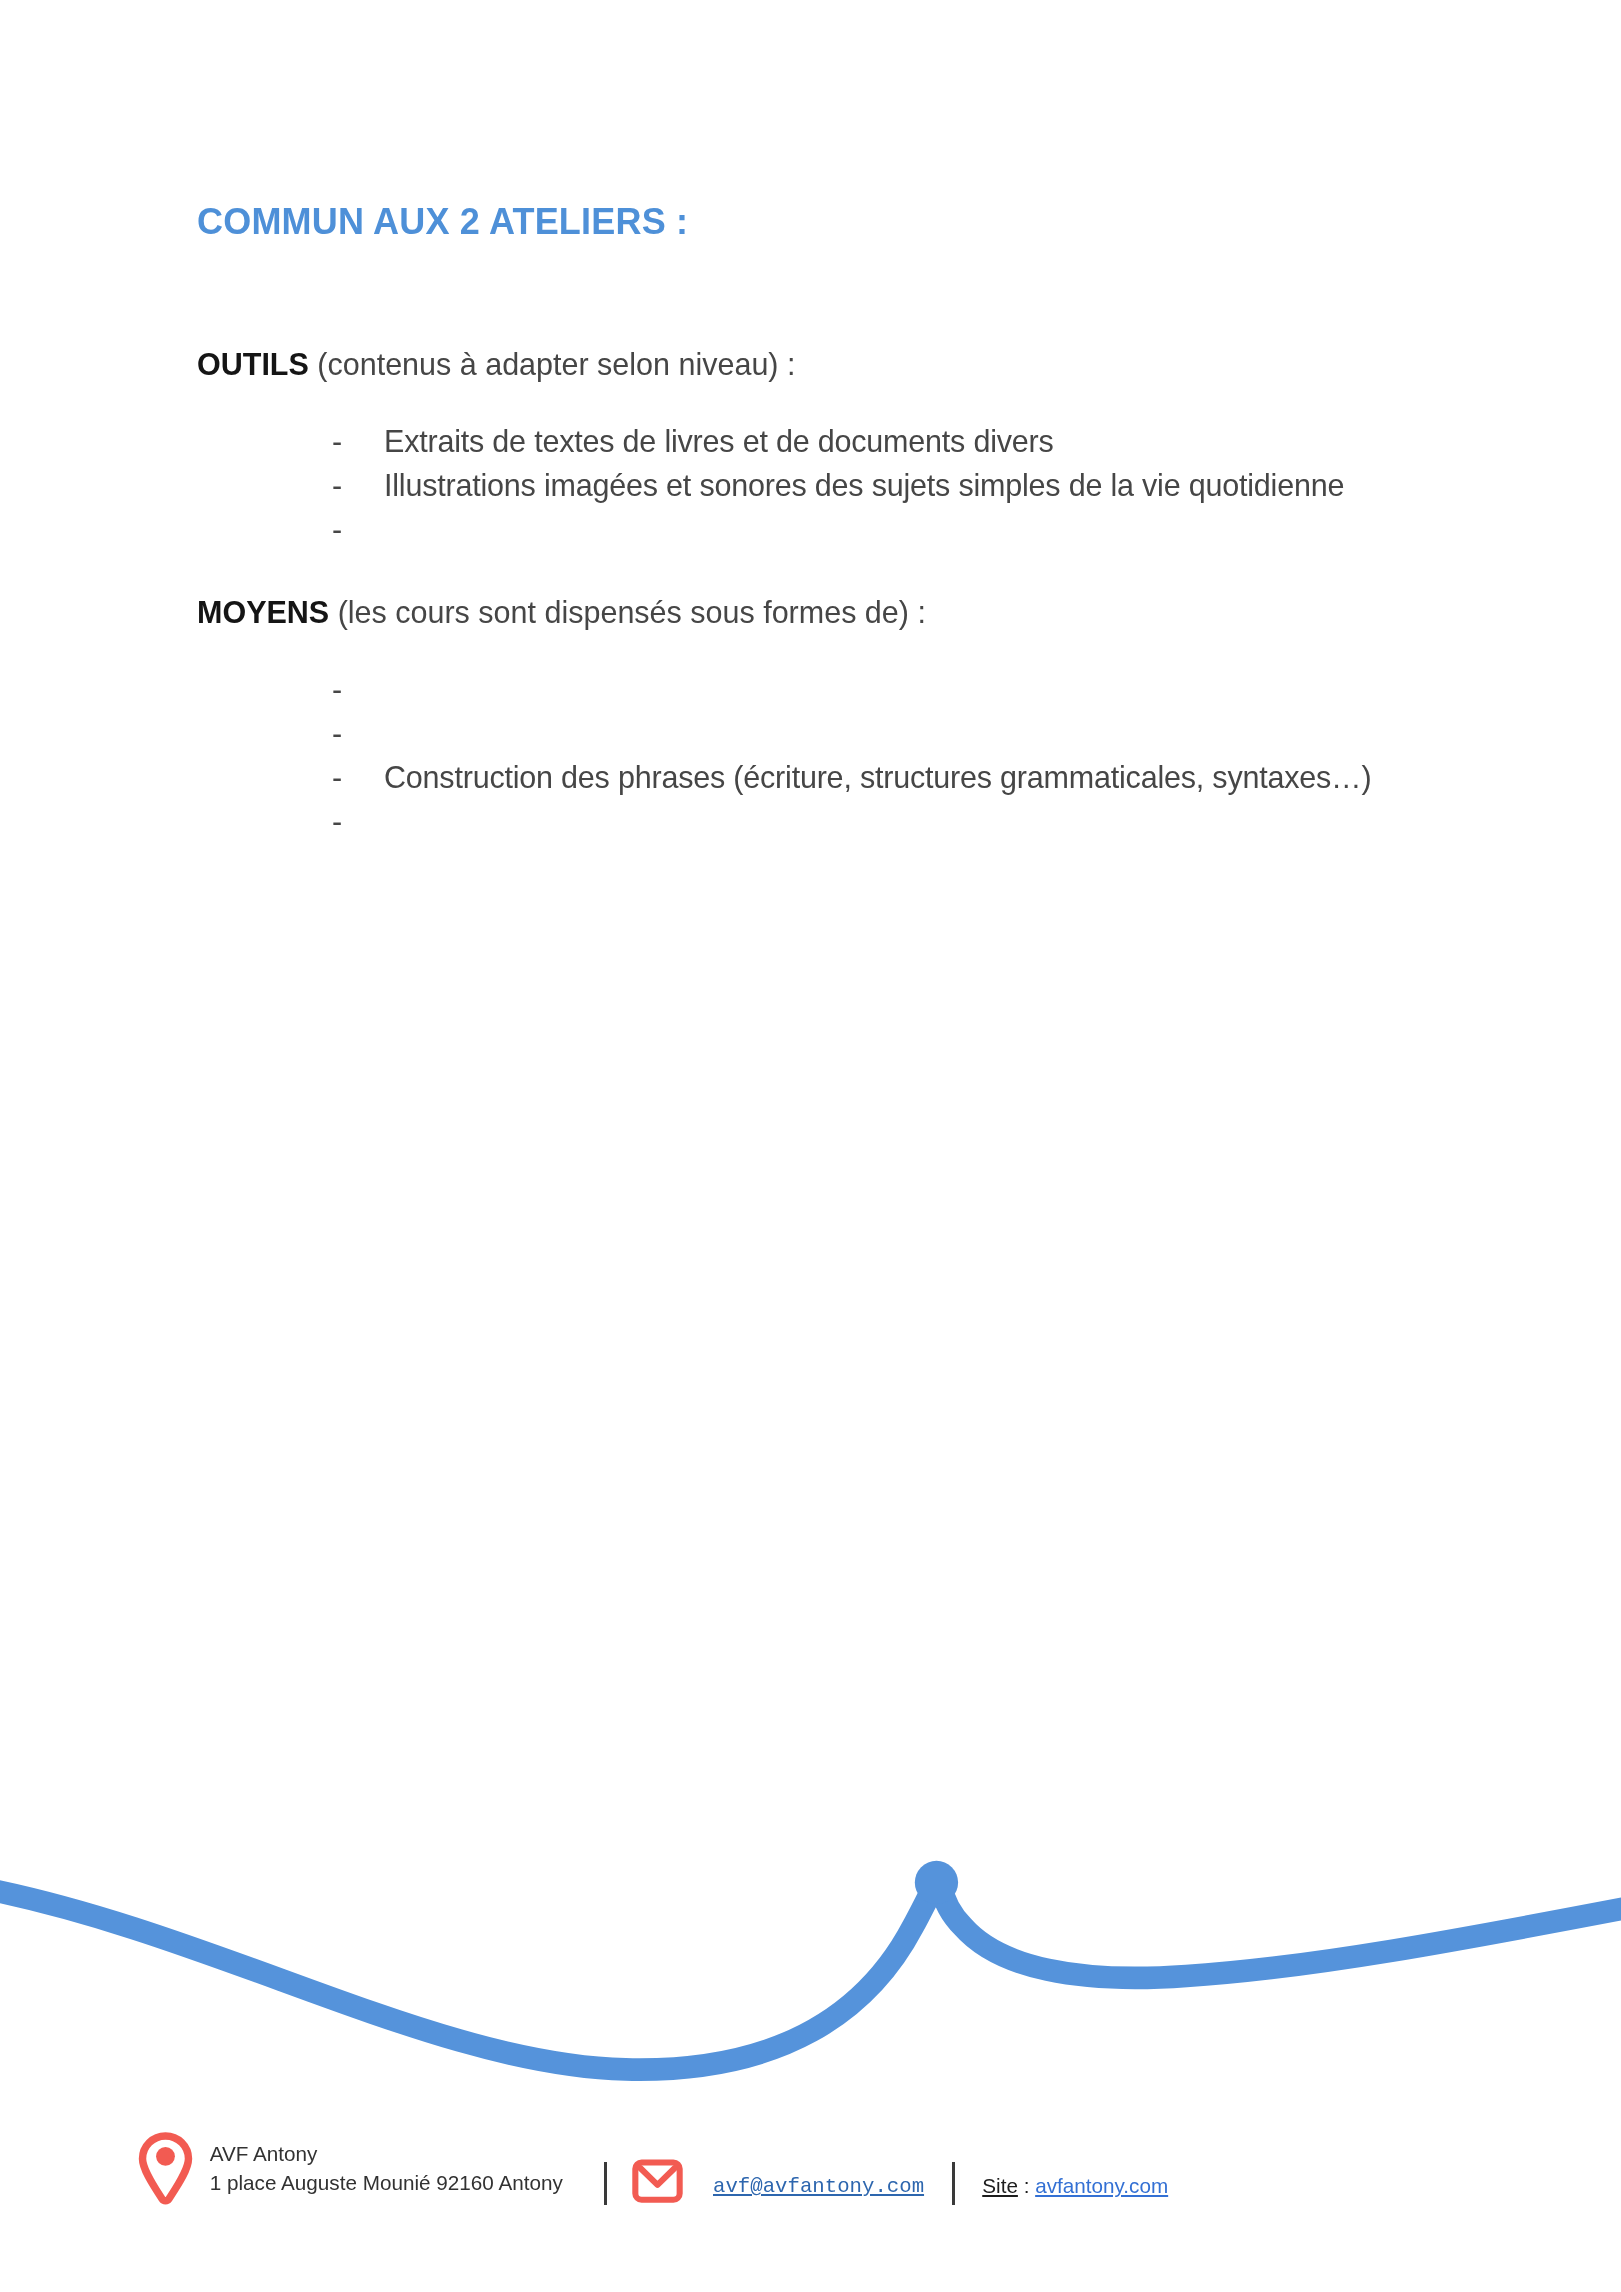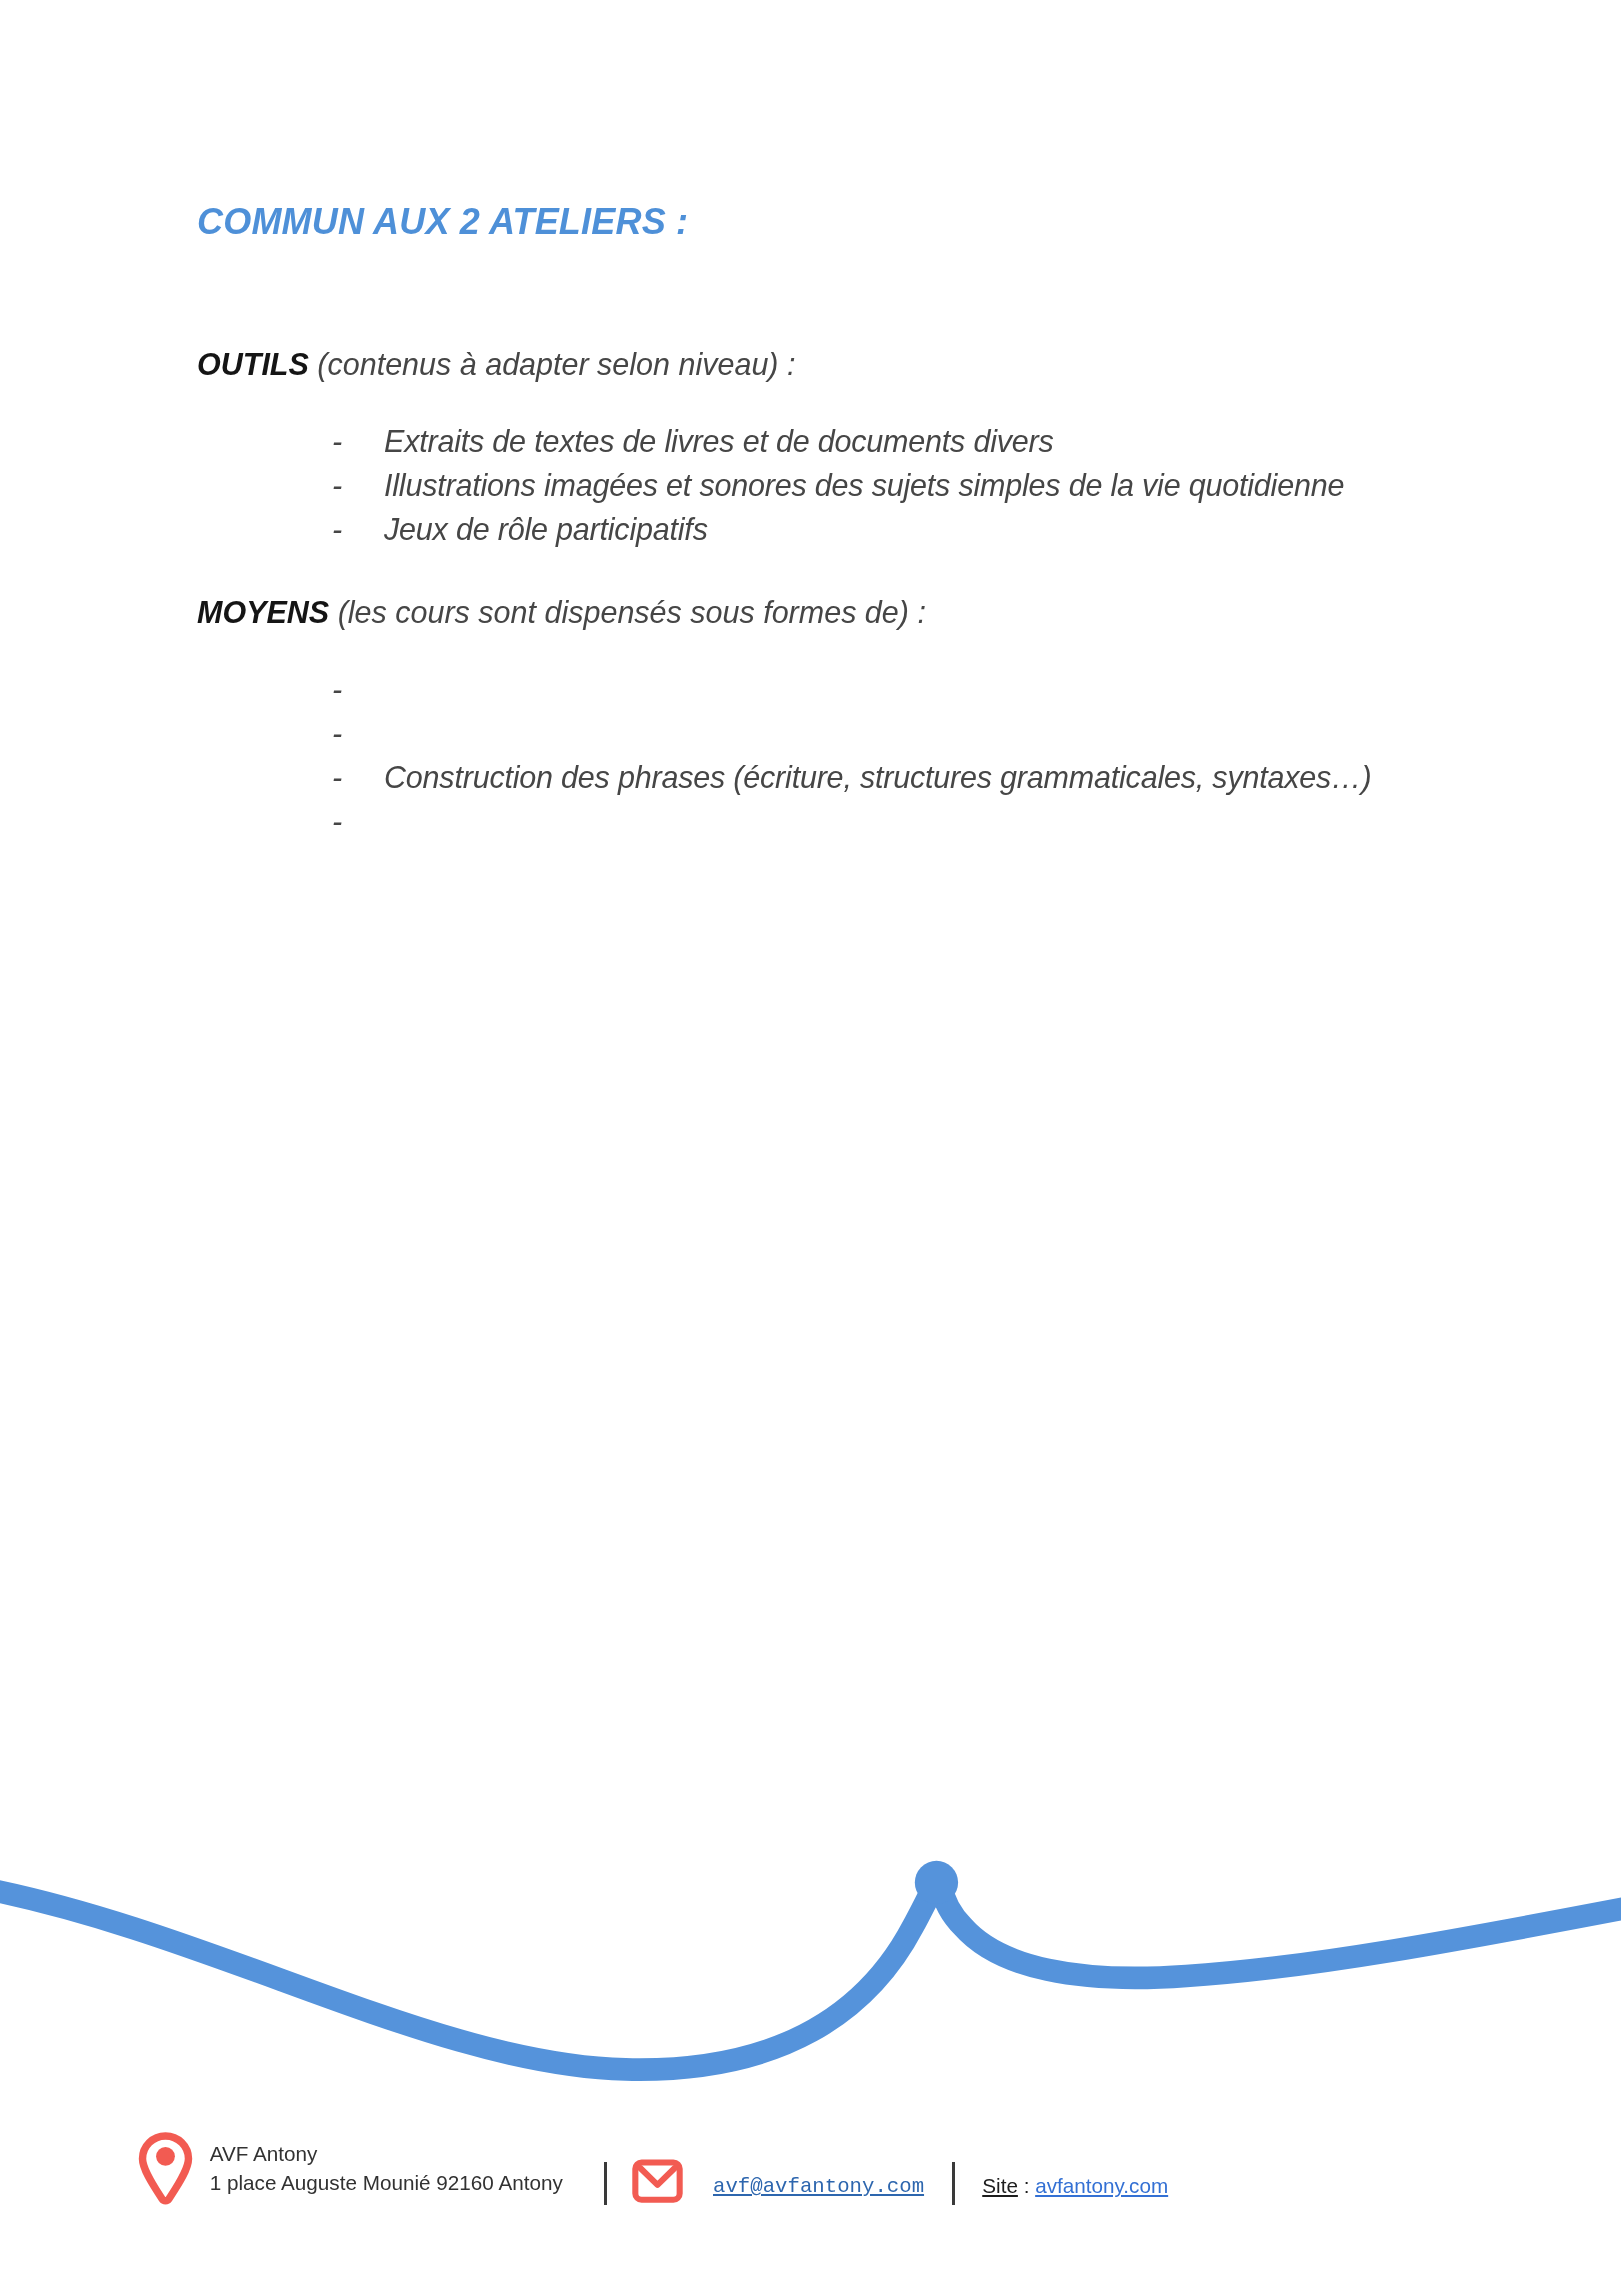--- a/index.html
+++ b/index.html
@@ -19,21 +19,20 @@
     background: #ffffff;
     position: relative;
     overflow: hidden;
     font-family: "Liberation Sans", "DejaVu Sans", sans-serif;
     color: var(--body-gray);
   }
   .content {
     position: relative;
     padding: 202px 89px 0 197px;
     z-index: 2;
-    font-style: italic;
   }
   .heading {
     margin: 0 0 101px 0;
     font-size: 36px;
     line-height: 39px;
     font-weight: 700;
     letter-spacing: 0.2px;
     color: var(--heading-blue);
   }
   .sec-head {
@@ -150,21 +149,20 @@
       <li class="item">
         <span class="dash">-</span>
         <span class="txt">Extraits de textes de livres et de documents divers</span>
       </li>
       <li class="item">
         <span class="dash">-</span>
         <span class="txt">Illustrations imagées et sonores des sujets simples de la vie quotidienne</span>
       </li>
       <li class="item">
         <span class="dash">-</span>
-        <span class="txt">Jeux de rôle participatifs</span>
       </li>
     </ul>
   </div>
 
   <div class="section">
     <p class="sec-head"><span class="sec-title">MOYENS</span> <span class="sec-sub">(les cours sont dispensés sous formes de) :</span></p>
     <ul class="list">
       <li class="item">
         <span class="dash">-</span>
       </li>

